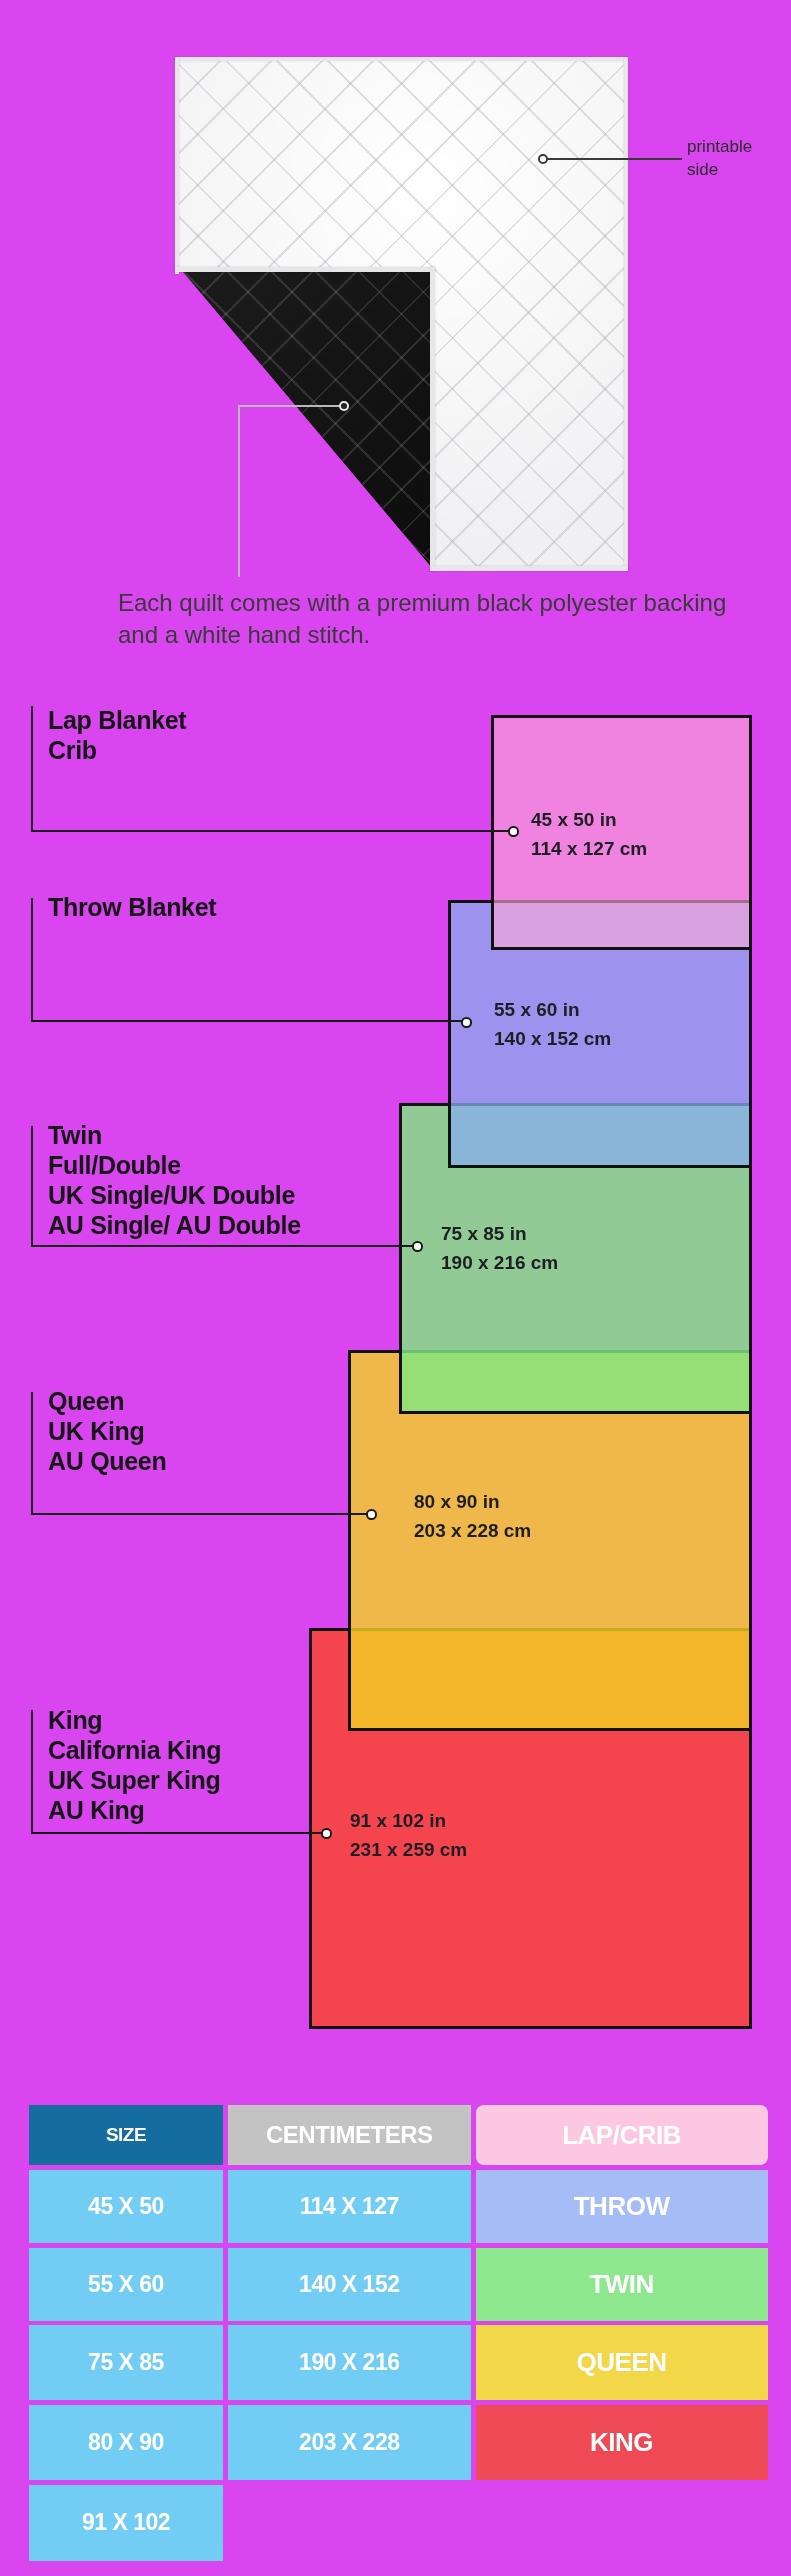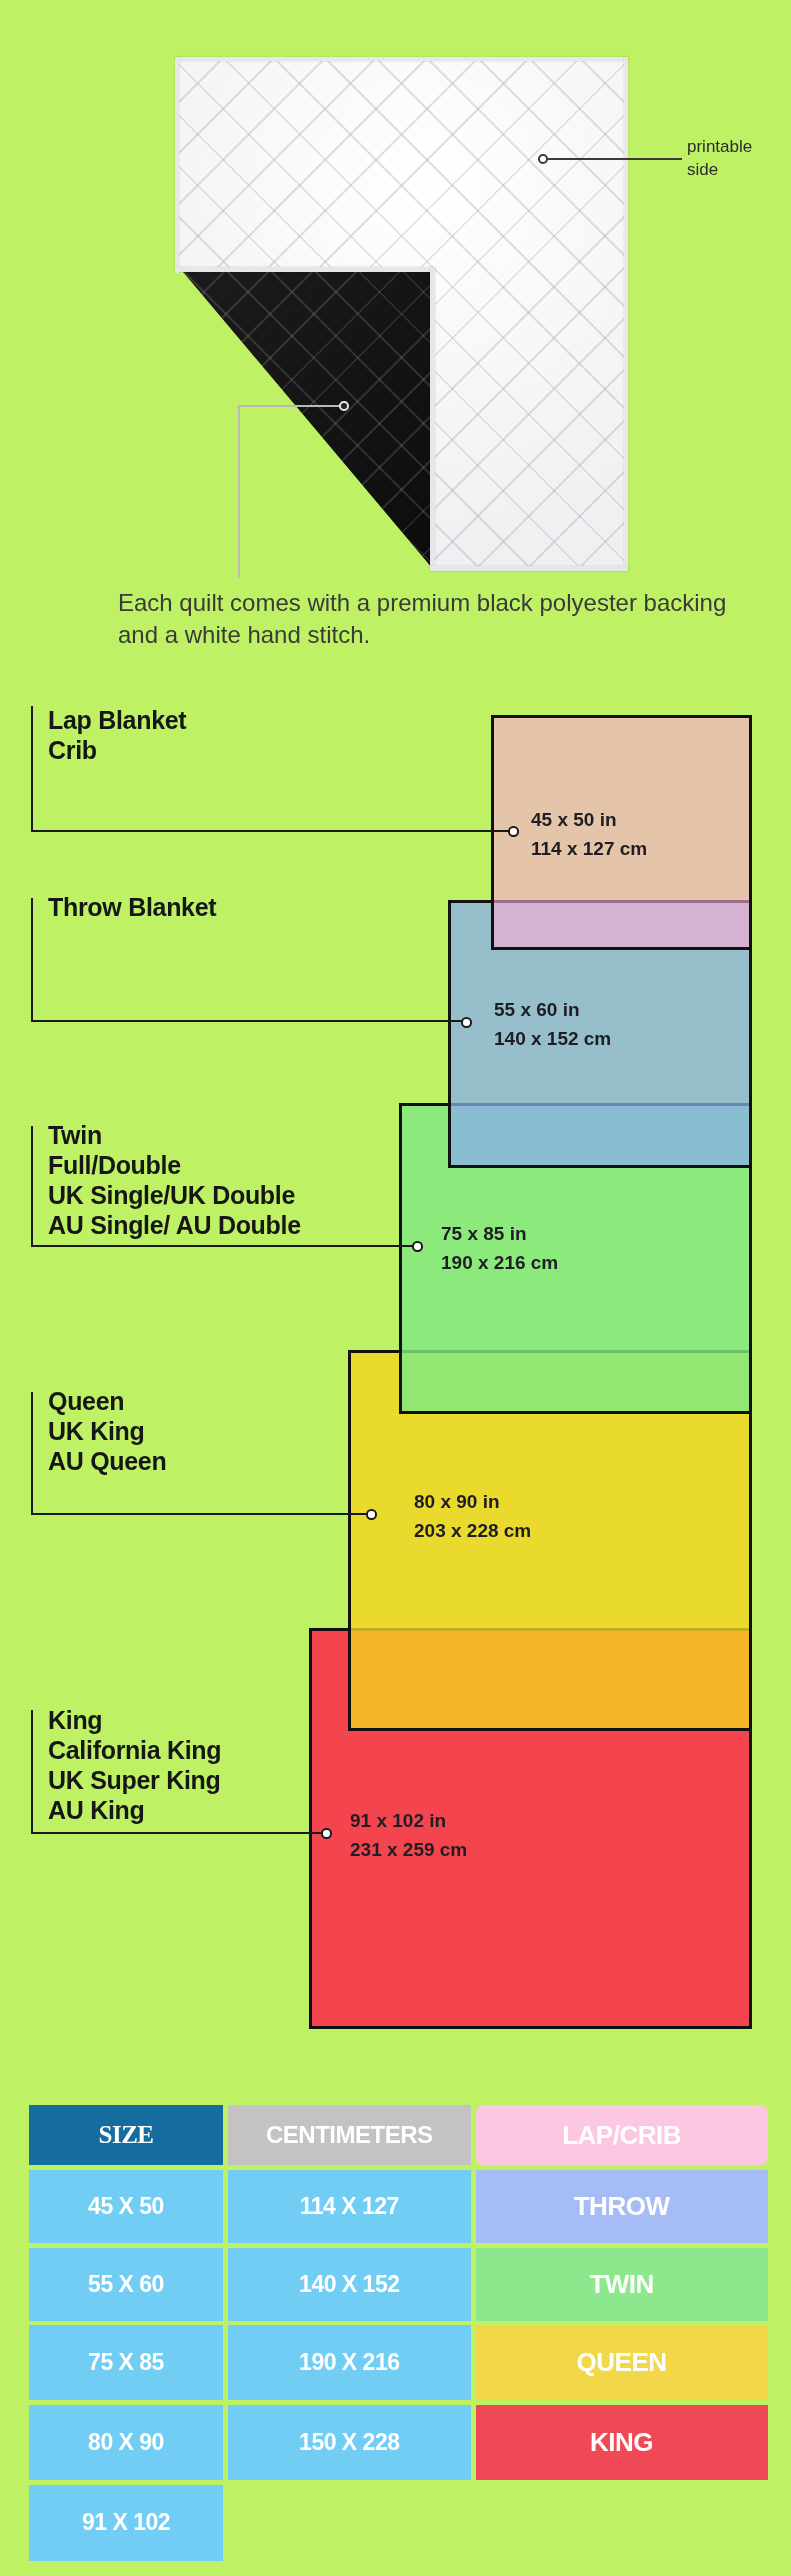--- a/index.html
+++ b/index.html
@@ -1,17 +1,17 @@
 <!DOCTYPE html>
 <html><head>
 <meta charset="utf-8">
 <style>
   html,body{margin:0;padding:0;background:#ffffff;}
   .canvas{
-    position:relative;width:791px;height:2576px;background:#bef264;overflow:hidden;
+    position:relative;width:791px;height:2576px;background:#d946ef;overflow:hidden;
     font-family:"Liberation Sans",sans-serif;
   }
   
   .quilt{position:absolute;left:175px;top:57px;width:453px;height:514px;}
   .q-black{
     position:absolute;left:0;top:0;width:100%;height:100%;
     clip-path:polygon(1.5% 41.5%, 56.8% 41.5%, 56.8% 99.4%);
     background-color:#131313;
     background-image:
       repeating-linear-gradient(45deg, rgba(255,255,255,0.12) 0 1.9px, rgba(255,255,255,0) 1.9px 31px),
@@ -46,21 +46,21 @@
   .dot{position:absolute;width:10.5px;height:10.5px;border-radius:50%;background:#ffffff;border:2.4px solid #1a1a1a;box-sizing:border-box;z-index:9;}
   .sz{position:absolute;z-index:9;font-weight:700;font-size:19px;line-height:29px;color:#1e1e24;letter-spacing:0;white-space:nowrap;}
   .grp{position:absolute;left:48px;z-index:9;font-weight:800;font-size:25px;line-height:30px;color:#161616;letter-spacing:-0.3px;white-space:nowrap;}
   
   .sizetable{
     position:absolute;left:29px;top:2105px;width:739px;
     display:grid;grid-template-columns:194px 243px 292px;grid-template-rows:60px 73px 73px 75px 75px 76px;
     column-gap:4.8px;row-gap:4.8px;
   }
   .cell{display:flex;align-items:center;justify-content:center;color:#ffffff;font-weight:700;letter-spacing:-0.5px;}
-  .th-size{background:#146D9E;font-size:25px;font-family:Liberation Serif, serif;}
+  .th-size{background:#146D9E;font-size:19px;}
   .th{background:#C3C3C3;font-size:24px;}
   .td{background:#72CDF4;font-size:23px;}
   .row-lap{background:#FBC7E1;border-radius:8px;}  .row-throw{background:#A6BCF6;}
   .row-twin{background:#8DE88D;} .row-queen{background:#F2D748;}
   .row-king{background:#EF4956;}
   .rowlabel{font-size:26px;}
 </style>
 </head>
 <body>
 
@@ -168,20 +168,20 @@
     <div class="cell row-throw rowlabel">THROW</div>
     <div class="cell td">55 X 60</div>
     <div class="cell td">140 X 152</div>
 
     <div class="cell row-twin rowlabel">TWIN</div>
     <div class="cell td">75 X 85</div>
     <div class="cell td">190 X 216</div>
 
     <div class="cell row-queen rowlabel">QUEEN</div>
     <div class="cell td">80 X 90</div>
-    <div class="cell td">150 X 228</div>
+    <div class="cell td">203 X 228</div>
 
     <div class="cell row-king rowlabel">KING</div>
     <div class="cell td">91 X 102</div>
   </div>
 
 </div>
 
 
 </body></html>

